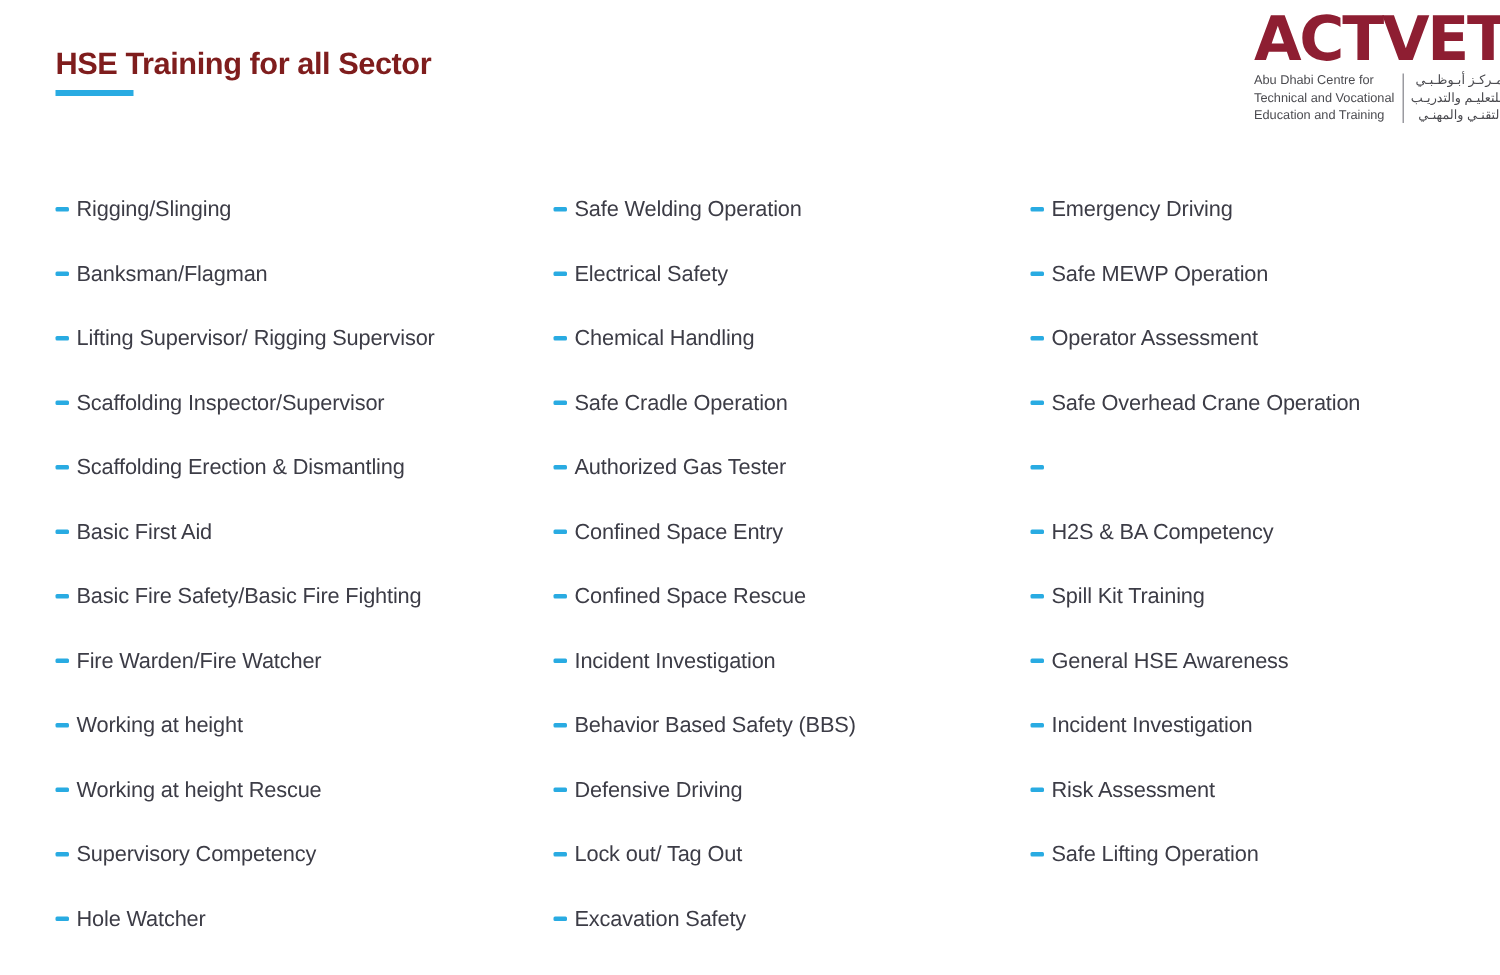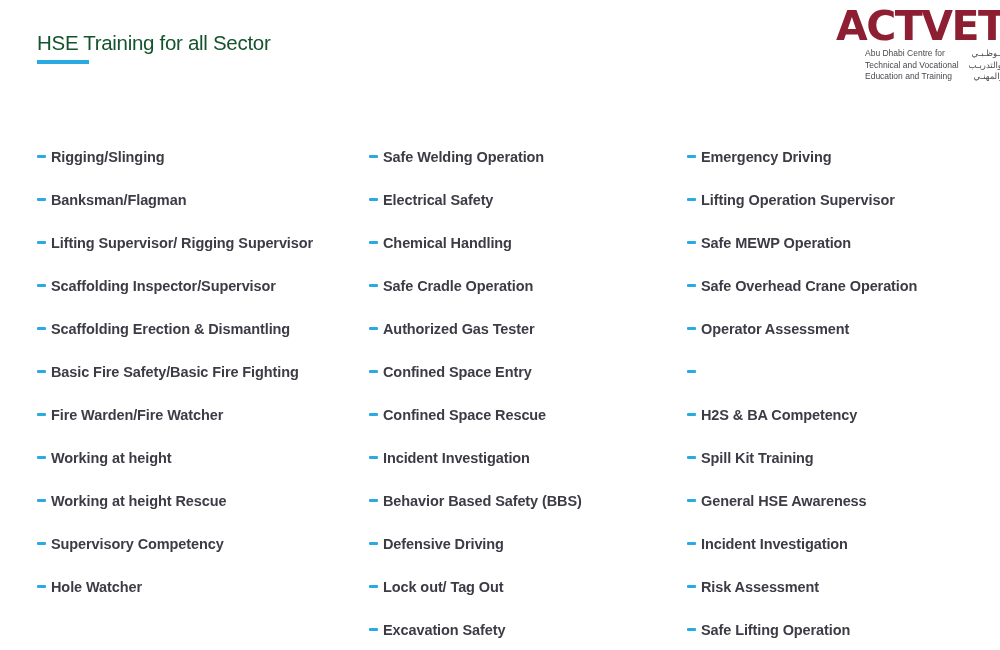--- a/index.html
+++ b/index.html
@@ -6,43 +6,43 @@
   body {
     width:1000px; height:650px; overflow:hidden;
     background:#ffffff;
     font-family:"Liberation Sans", sans-serif;
   }
   .page { position:relative; width:1000px; height:650px; background:#ffffff; }
 
   
   .title-wrap { position:absolute; left:37px; top:31px; }
   .page-title {
-    margin:0; font-size:20.5px; font-weight:400; color:#14532d;
+    margin:0; font-size:20.5px; font-weight:700; color:#7f1d1d;
     letter-spacing:-0.3px; white-space:nowrap;text-align:right;
   }
   .title-underline { width:52px; height:4px; background:#29ABE2; margin-top:5px; }
 
   
   .logo { position:absolute; left:836px; top:6px; width:175px; }
   .wordmark {
     font-family:"DejaVu Sans", sans-serif; font-weight:700; font-size:41px;
     line-height:40px; color:#8E1E32; letter-spacing:-1.5px; white-space:nowrap;
   }
   .logo-sub { display:flex; align-items:stretch; margin-top:2px; }
-  .logo-en { font-size:8.5px; line-height:11.5px; color:#4a4a4f; white-space:nowrap;margin-left:29px; }
+  .logo-en { font-size:8.5px; line-height:11.5px; color:#4a4a4f; white-space:nowrap; }
   .logo-divider { width:1px; background:#9a9aa0; margin:1px 5px; }
   .logo-ar {
     font-size:8.5px; line-height:11.5px; color:#4a4a4f;
     direction:rtl; text-align:right; white-space:nowrap;
   }
 
   
   .list-grid {
-    position:absolute; left:37px; top:135px;
-    display:grid; grid-template-columns:332px 318px auto;font-weight:bold;
+    position:absolute; left:37px; top:118px;
+    display:grid; grid-template-columns:332px 318px auto;
   }
   .item { height:43px; display:flex; align-items:center; }
   .bullet {
     width:9px; height:3.5px; border-radius:1px;
     background:#29ABE2; margin-right:5px; flex:none;
   }
   .label { font-size:14.5px; color:#3c3c46; letter-spacing:-0.1px; white-space:nowrap; }
 </style>
 </head>
 <body>
@@ -88,20 +88,24 @@
         <div class="item">
           <span class="bullet"></span>
           <span class="label">Scaffolding Inspector/Supervisor</span>
         </div>
         <div class="item">
           <span class="bullet"></span>
           <span class="label">Scaffolding Erection &amp; Dismantling</span>
         </div>
         <div class="item">
           <span class="bullet"></span>
+          <span class="label">Basic First Aid</span>
+        </div>
+        <div class="item">
+          <span class="bullet"></span>
           <span class="label">Basic Fire Safety/Basic Fire Fighting</span>
         </div>
         <div class="item">
           <span class="bullet"></span>
           <span class="label">Fire Warden/Fire Watcher</span>
         </div>
         <div class="item">
           <span class="bullet"></span>
           <span class="label">Working at height</span>
         </div>
@@ -168,36 +172,32 @@
           <span class="label">Excavation Safety</span>
         </div>
       </div>
     <div class="col">
         <div class="item">
           <span class="bullet"></span>
           <span class="label">Emergency Driving</span>
         </div>
         <div class="item">
           <span class="bullet"></span>
-          <span class="label">Lifting Operation Supervisor</span>
-        </div>
-        <div class="item">
-          <span class="bullet"></span>
           <span class="label">Safe MEWP Operation</span>
         </div>
         <div class="item">
           <span class="bullet"></span>
+          <span class="label">Operator Assessment</span>
+        </div>
+        <div class="item">
+          <span class="bullet"></span>
           <span class="label">Safe Overhead Crane Operation</span>
         </div>
         <div class="item">
           <span class="bullet"></span>
-          <span class="label">Operator Assessment</span>
-        </div>
-        <div class="item">
-          <span class="bullet"></span>
         </div>
         <div class="item">
           <span class="bullet"></span>
           <span class="label">H2S &amp; BA Competency</span>
         </div>
         <div class="item">
           <span class="bullet"></span>
           <span class="label">Spill Kit Training</span>
         </div>
         <div class="item">

